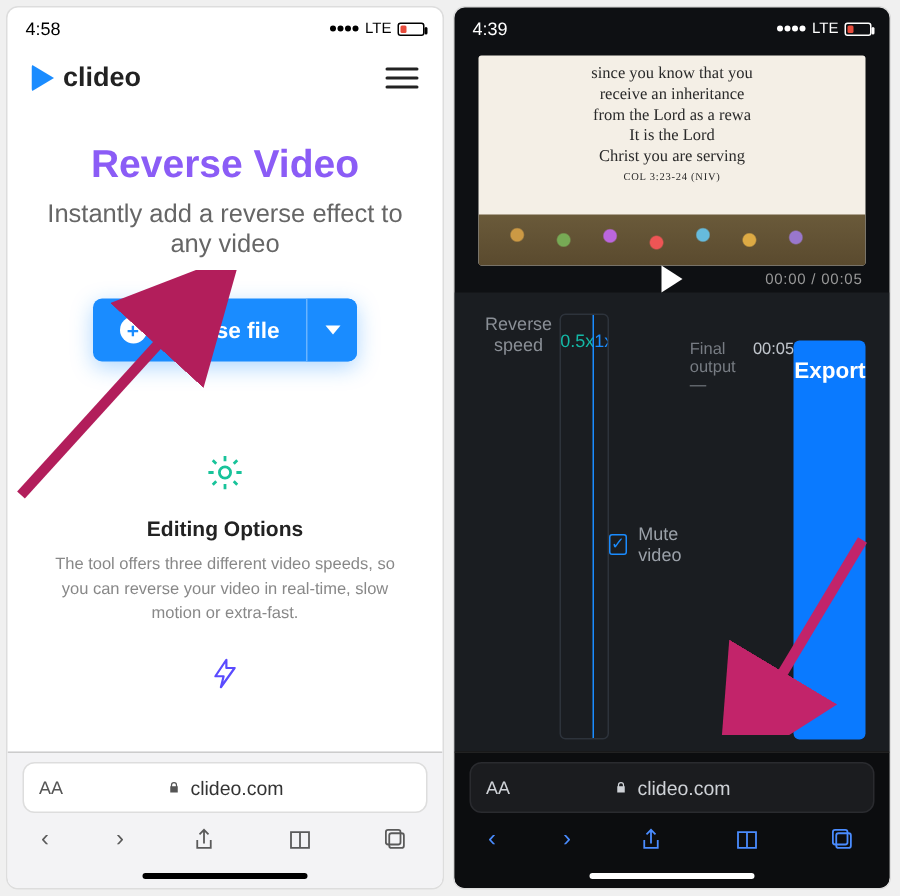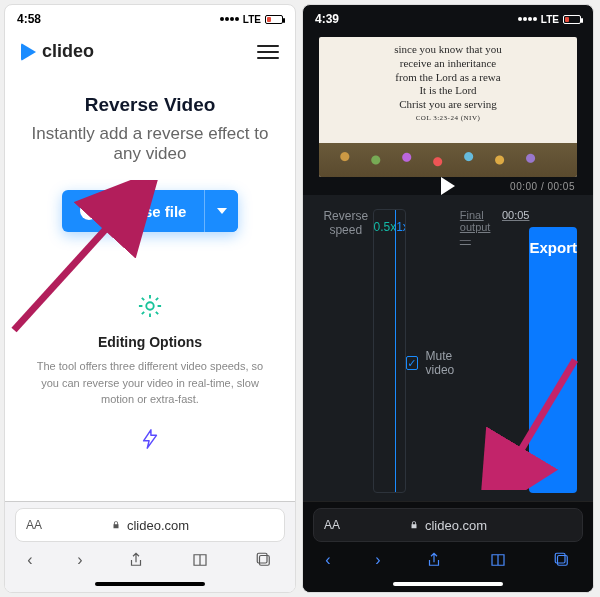--- a/index.html
+++ b/index.html
@@ -25,21 +25,21 @@
   }
   .phone.dark { background: #0e1013; }
   
   .statusbar {
     height: 26px;
     display: flex;
     justify-content: space-between;
     align-items: center;
     padding: 14px 12px;
     font-size: 12px;
-    font-weight: 700;
+    font-weight: 400;
   }
   .statusbar.light { color: #000; }
   .statusbar.dark { color: #fff; }
   .sb-right { display: flex; align-items: center; gap: 4px; font-size: 10px; }
   .sigdots { display: flex; gap: 1px; }
   .sigdot { width: 4px; height: 4px; border-radius: 50%; background: currentColor; }
   .battery { display:inline-block; width:18px; height:9px; border:1px solid currentColor; border-radius:2px; position:relative;}
   .battery::after { content:""; position:absolute; right:-3px; top:2px; width:2px; height:5px; background:currentColor; border-radius:1px;}
   .battery .fill { position:absolute; left:1px; top:1px; bottom:1px; width:4px; background:#e74c3c; border-radius:1px;}
   
@@ -47,21 +47,21 @@
     display:flex; justify-content:space-between; align-items:center;
     padding: 8px 16px;
     gap: 20px;
   }
   .cl-logo { display:flex; align-items:center; gap:6px; font-weight:700; font-size:18px; color:#222;}
   .cl-logo .tri { width:0; height:0; border-top:9px solid transparent; border-bottom:9px solid transparent; border-left:15px solid #1a8cff; border-radius:2px;}
   .menu-icon { width:22px; display:flex; flex-direction:column; gap:4px;}
   .menu-icon span { height:2px; background:#222; border-radius:1px;}
   
   .hero { padding: 24px 18px 10px; text-align:center; }
-  .hero h1 { font-size:19px; font-weight:700; color:#0f172a; }
+  .hero h1 { font-size:26px; font-weight:700; color:#8b5cf6; }
   .hero p { font-size:17px; color:#666; margin-top:8px;}
   .choosebtn-wrap { display:flex; justify-content:center; margin-top:26px;}
   .choosebtn {
     display:flex; align-items:center; background:#1a8cff; color:#fff;
     border-radius:6px; overflow:hidden; box-shadow:0 4px 14px rgba(26,140,255,.35);
   }
   .choosebtn .main { display:flex; align-items:center; gap:8px; padding:12px 18px; font-size:15px; font-weight:600;}
   .choosebtn .plus { width:18px; height:18px; border-radius:50%; background:#fff; color:#1a8cff; display:flex; align-items:center; justify-content:center; font-weight:900; font-size:14px; line-height:1;}
   .choosebtn .dd { width:34px; align-self:stretch; display:flex; align-items:center; justify-content:center; background:#1a8cff; border-left:1px solid rgba(255,255,255,.35);}
   .chev { width:0;height:0;border-left:5px solid transparent;border-right:5px solid transparent;border-top:6px solid #fff;}
@@ -103,21 +103,21 @@
   .player-row { display:flex; align-items:center; justify-content:center; gap:10px; color:#aaa; font-size:10px; height:18px; position:relative;}
   .playtri { width:0;height:0;border-top:9px solid transparent;border-bottom:9px solid transparent;border-left:14px solid #fff;}
   .player-time { position:absolute; right:18px; font-size:10px; color:#999; letter-spacing:.5px;}
   .darkpanel { background:#1a1d21; flex:1; padding:14px 16px 8px; display:flex; flex-direction:row;}
   .dp-title { text-align:center; color:#8a8f96; font-size:12px; margin-bottom:10px;}
   .speed-row { display:flex; border:1px solid #2d333b; border-radius:4px; overflow:hidden;}
   .speed-cell { flex:1; text-align:center; padding:10px 0; font-size:12px; color:#14b8a6;}
   .speed-cell.sel { border:1px solid #1a8cff; color:#1a8cff; margin:-1px;}
   .mute-row { display:flex; align-items:center; justify-content:center; gap:8px; margin-top:24px; color:#9aa0a8; font-size:12px;}
   .checkbox { width:14px; height:14px; border:1.5px solid #1a8cff; border-radius:2px; display:flex; align-items:center; justify-content:center; color:#1a8cff; font-size:11px; line-height:1;}
-  .meta-row { display:flex; justify-content:center; gap:6px; color:#777c83; font-size:11px; text-decoration:underline;}
+  .meta-row { display:flex; justify-content:center; gap:6px; color:#777c83; font-size:11px; margin-top:18px;}
   .exportbtn { margin-top:18px; background:#0a7aff; color:#fff; text-align:center; padding:12px 0; font-size:15px; font-weight:600; border-radius:4px;}
   .safari.dark { background:#0c0d0f; border-top:1px solid #222;}
   .safari.dark .addr { background:#1b1c1f; border:1px solid #2a2b2f; color:#cfd2d7;}
   .safari.dark .aa { color:#cfd2d7;}
   .safari.dark .tbar { color:#4a8cff;}
   .safari.dark .home-ind { background:#fff;}
   
   .arrow { position:absolute; pointer-events:none; }
 </style>
 </head>

